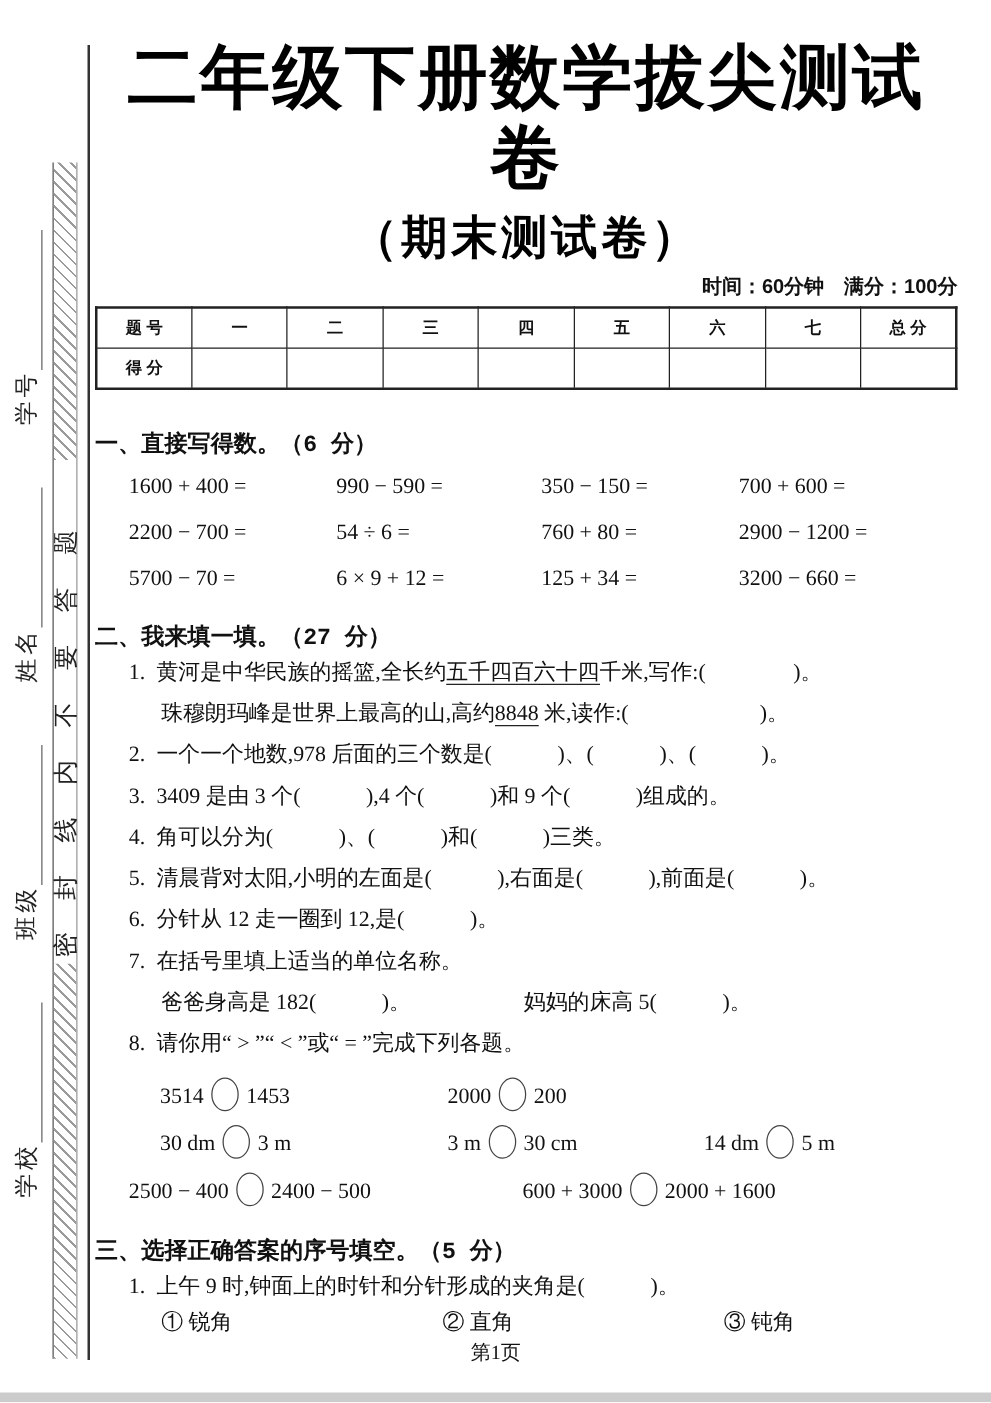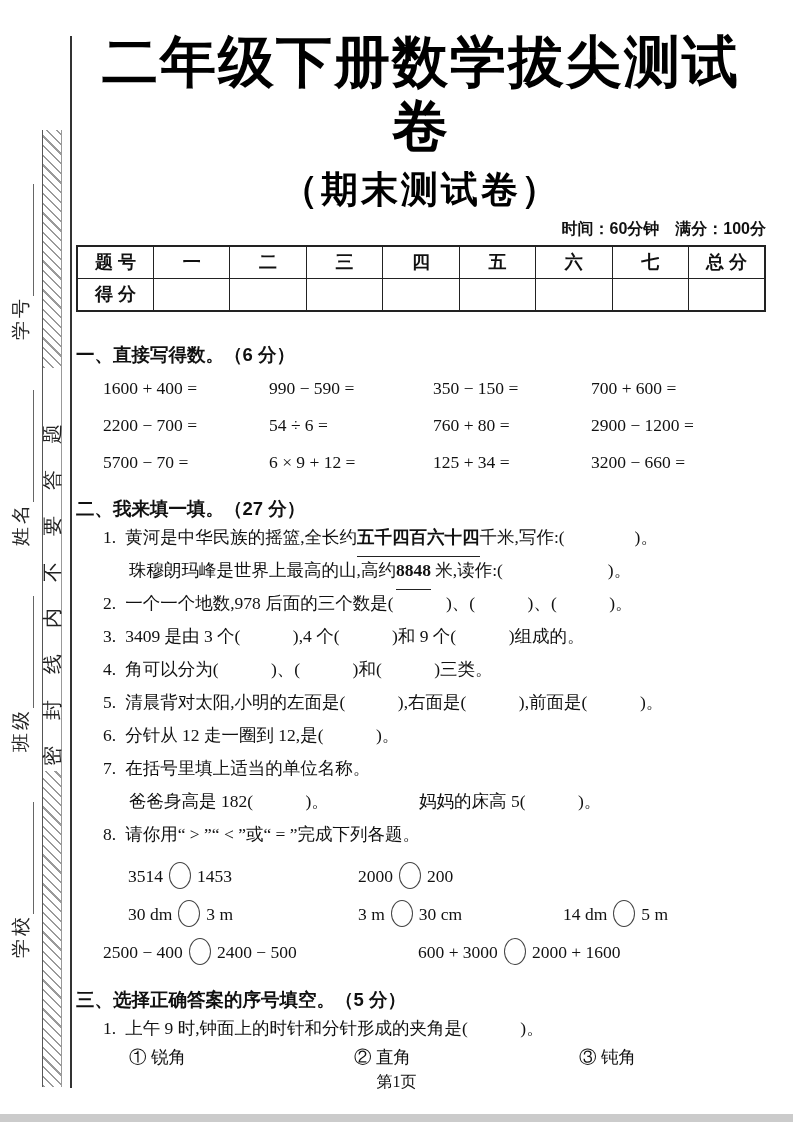--- a/index.html
+++ b/index.html
@@ -27,32 +27,32 @@
 
   
   .main{position:absolute;left:76px;top:0;width:690px;padding-top:30px;}
   .title{margin:0;text-align:center;font-family:"Liberation Sans",sans-serif;
     font-weight:900;font-size:56px;line-height:1.15;letter-spacing:2px;color:#000;}
   .subtitle{margin-top:6px;text-align:center;font-family:Liberation Mono, monospace;
     font-weight:700;font-size:37px;letter-spacing:3px;color:#000;}
   .meta{margin-top:4px;text-align:right;font-family:"Liberation Sans",sans-serif;
     font-weight:600;font-size:16px;}
   .score-table{width:100%;border-collapse:collapse;table-layout:fixed;margin-top:5px;
-    font-family:"Liberation Sans",sans-serif;font-size:18px;font-weight:700;border:2px solid #222;}
+    font-family:"Liberation Sans",sans-serif;font-size:13px;font-weight:700;border:2px solid #222;}
   .score-table td{border:1.4px solid #222;height:29px;text-align:center;vertical-align:middle;}
 
-  .sec-heading{font-family:Liberation Sans, sans-serif;font-weight:700;font-size:18.5px;
+  .sec-heading{font-family:Liberation Mono, monospace;font-weight:700;font-size:18.5px;
     margin-top:22px;}
   .sec-heading.first{margin-top:30px;}
   .arith-grid{display:grid;grid-template-columns:166px 164px 158px auto;
     padding-left:27px;margin-top:10px;font-size:17.5px;line-height:23px;row-gap:14px;}
   .q-line{padding-left:27px;font-size:17.5px;line-height:33px;}
   .q-num{margin-right:9px;}
   .indent2{padding-left:53px;}
-  .u{border-bottom:1.5px solid #222;padding-bottom:9px;font-weight:bold;}
+  .u{border-bottom:1.5px solid #222;padding-bottom:0;}
   .unit-grid{display:grid;grid-template-columns:290px auto;padding-left:53px;
     font-size:17.5px;line-height:33px;}
   .cmp-row{display:grid;padding-left:52px;font-size:17.5px;margin-top:11px;align-items:center;}
   .cmp-row.r12{grid-template-columns:230px 205px auto;}
   .cmp-row.r3{padding-left:27px;grid-template-columns:315px auto;}
   .circle{display:inline-block;width:20px;height:25px;border:1.3px solid #444;
     border-radius:50%;vertical-align:-7px;margin:0 6px;}
   .opt-row{display:grid;grid-template-columns:225px 225px auto;padding-left:53px;
     font-size:17.5px;margin-top:0;}
 

